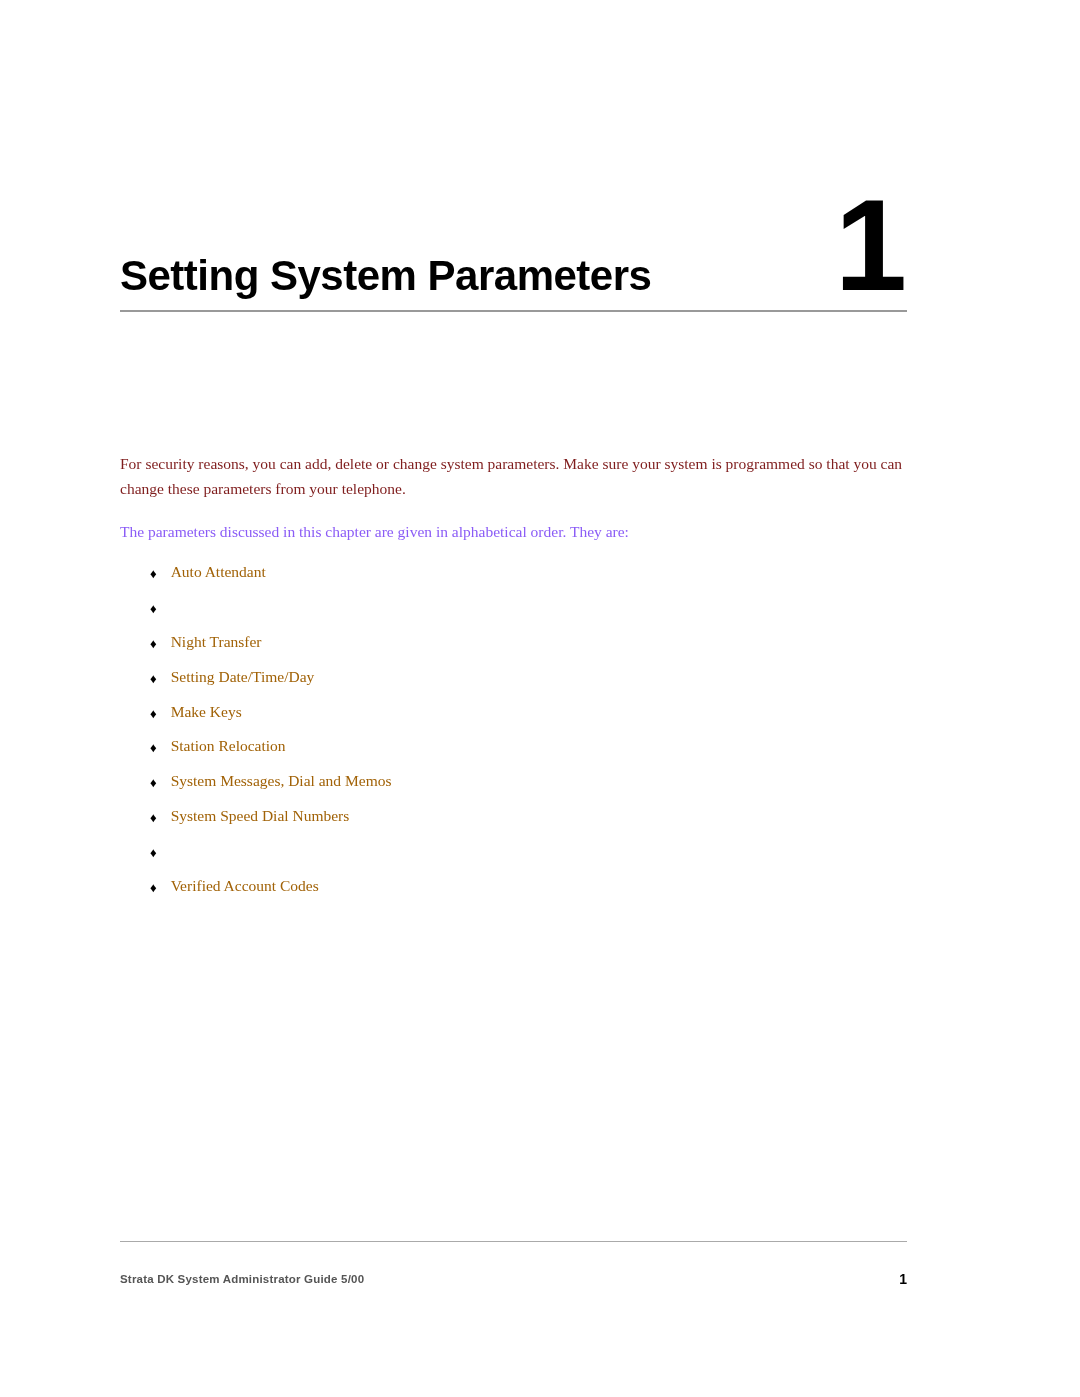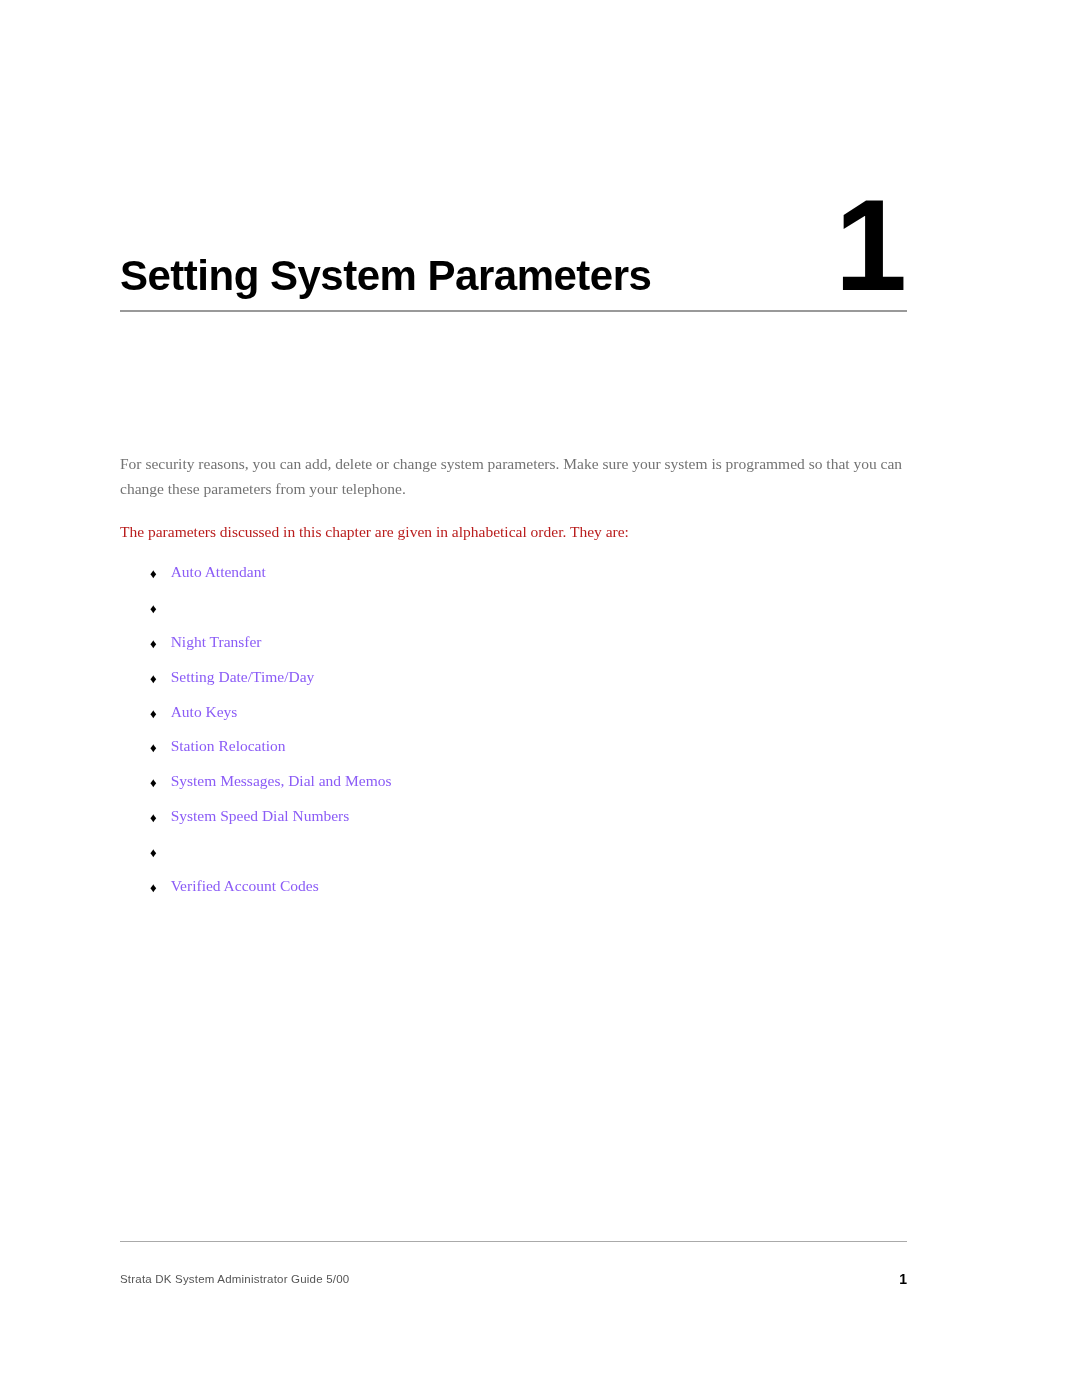--- a/index.html
+++ b/index.html
@@ -62,28 +62,28 @@
 
     .content-area {
       padding: 0 80px 0 120px;
       margin-top: 140px;
     }
 
     .intro-paragraph {
       font-size: 15.5px;
       line-height: 1.6;
       margin-bottom: 18px;
-      color: #737373;
+      color: #7f1d1d;
     }
 
     .list-intro {
       font-size: 15.5px;
       line-height: 1.6;
       margin-bottom: 16px;
-      color: #b91c1c;
+      color: #8b5cf6;
     }
 
     .bullet-list {
       margin-left: 30px;
       margin-top: 8px;
     }
 
     .bullet-item {
       display: flex;
       align-items: flex-start;
@@ -94,21 +94,21 @@
 
     .bullet-diamond {
       color: #000000;
       margin-right: 14px;
       font-size: 13px;
       margin-top: 4px;
       flex-shrink: 0;
     }
 
     .bullet-text {
-      color: #8b5cf6;
+      color: #a16207;
     }
 
     .footer-rule {
       position: absolute;
       bottom: 155px;
       left: 120px;
       right: 80px;
       border: none;
       border-top: 1px solid #aaaaaa;
     }
@@ -119,21 +119,21 @@
       left: 120px;
       right: 80px;
       display: flex;
       justify-content: space-between;
       align-items: center;
     }
 
     .footer-left {
       font-family: Arial, Helvetica, sans-serif;
       font-size: 11.5px;
-      font-weight: normal;
+      font-weight: bold;
       color: #555555;
       letter-spacing: 0.2px;
     }
 
     .footer-right {
       font-family: Arial, Helvetica, sans-serif;
       font-size: 14px;
       font-weight: bold;
       color: #000000;
     }
@@ -174,21 +174,21 @@
         <span class="bullet-text">Night Transfer</span>
       </div>
 
       <div class="bullet-item">
         <span class="bullet-diamond">♦</span>
         <span class="bullet-text">Setting Date/Time/Day</span>
       </div>
 
       <div class="bullet-item">
         <span class="bullet-diamond">♦</span>
-        <span class="bullet-text">Auto Keys</span>
+        <span class="bullet-text">Make Keys</span>
       </div>
 
       <div class="bullet-item">
         <span class="bullet-diamond">♦</span>
         <span class="bullet-text">Station Relocation</span>
       </div>
 
       <div class="bullet-item">
         <span class="bullet-diamond">♦</span>
         <span class="bullet-text">System Messages, Dial and Memos</span>

